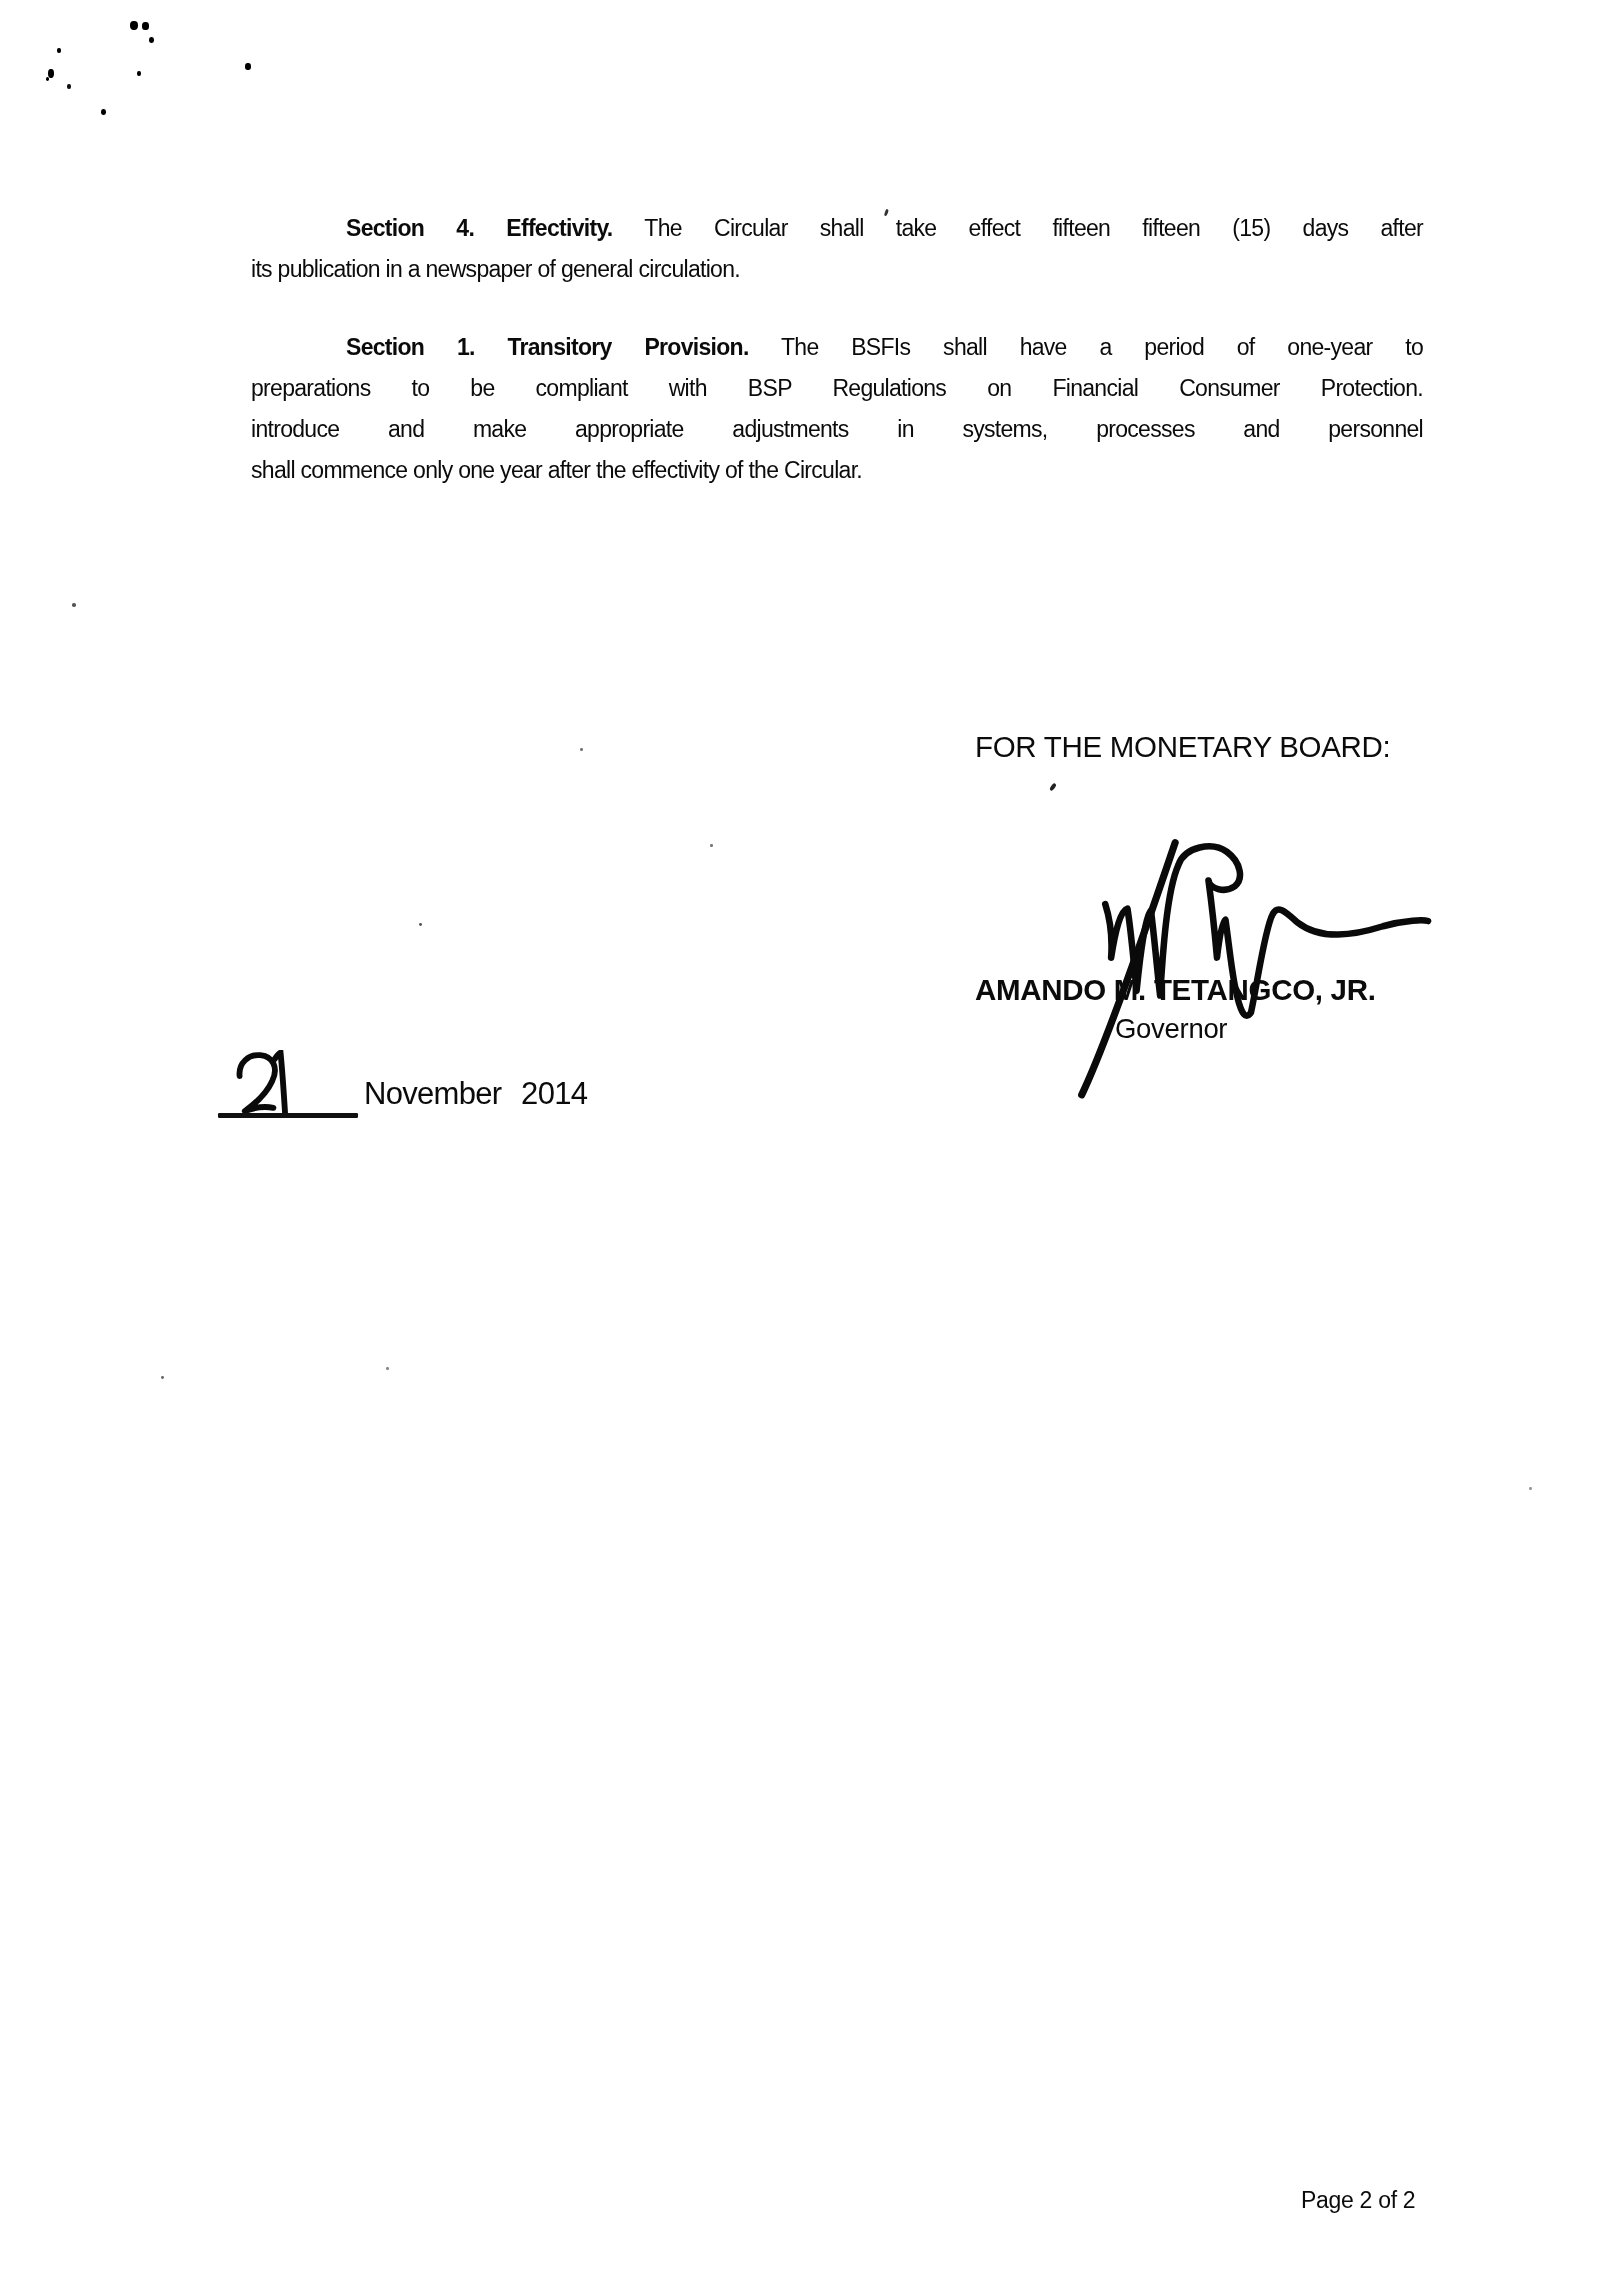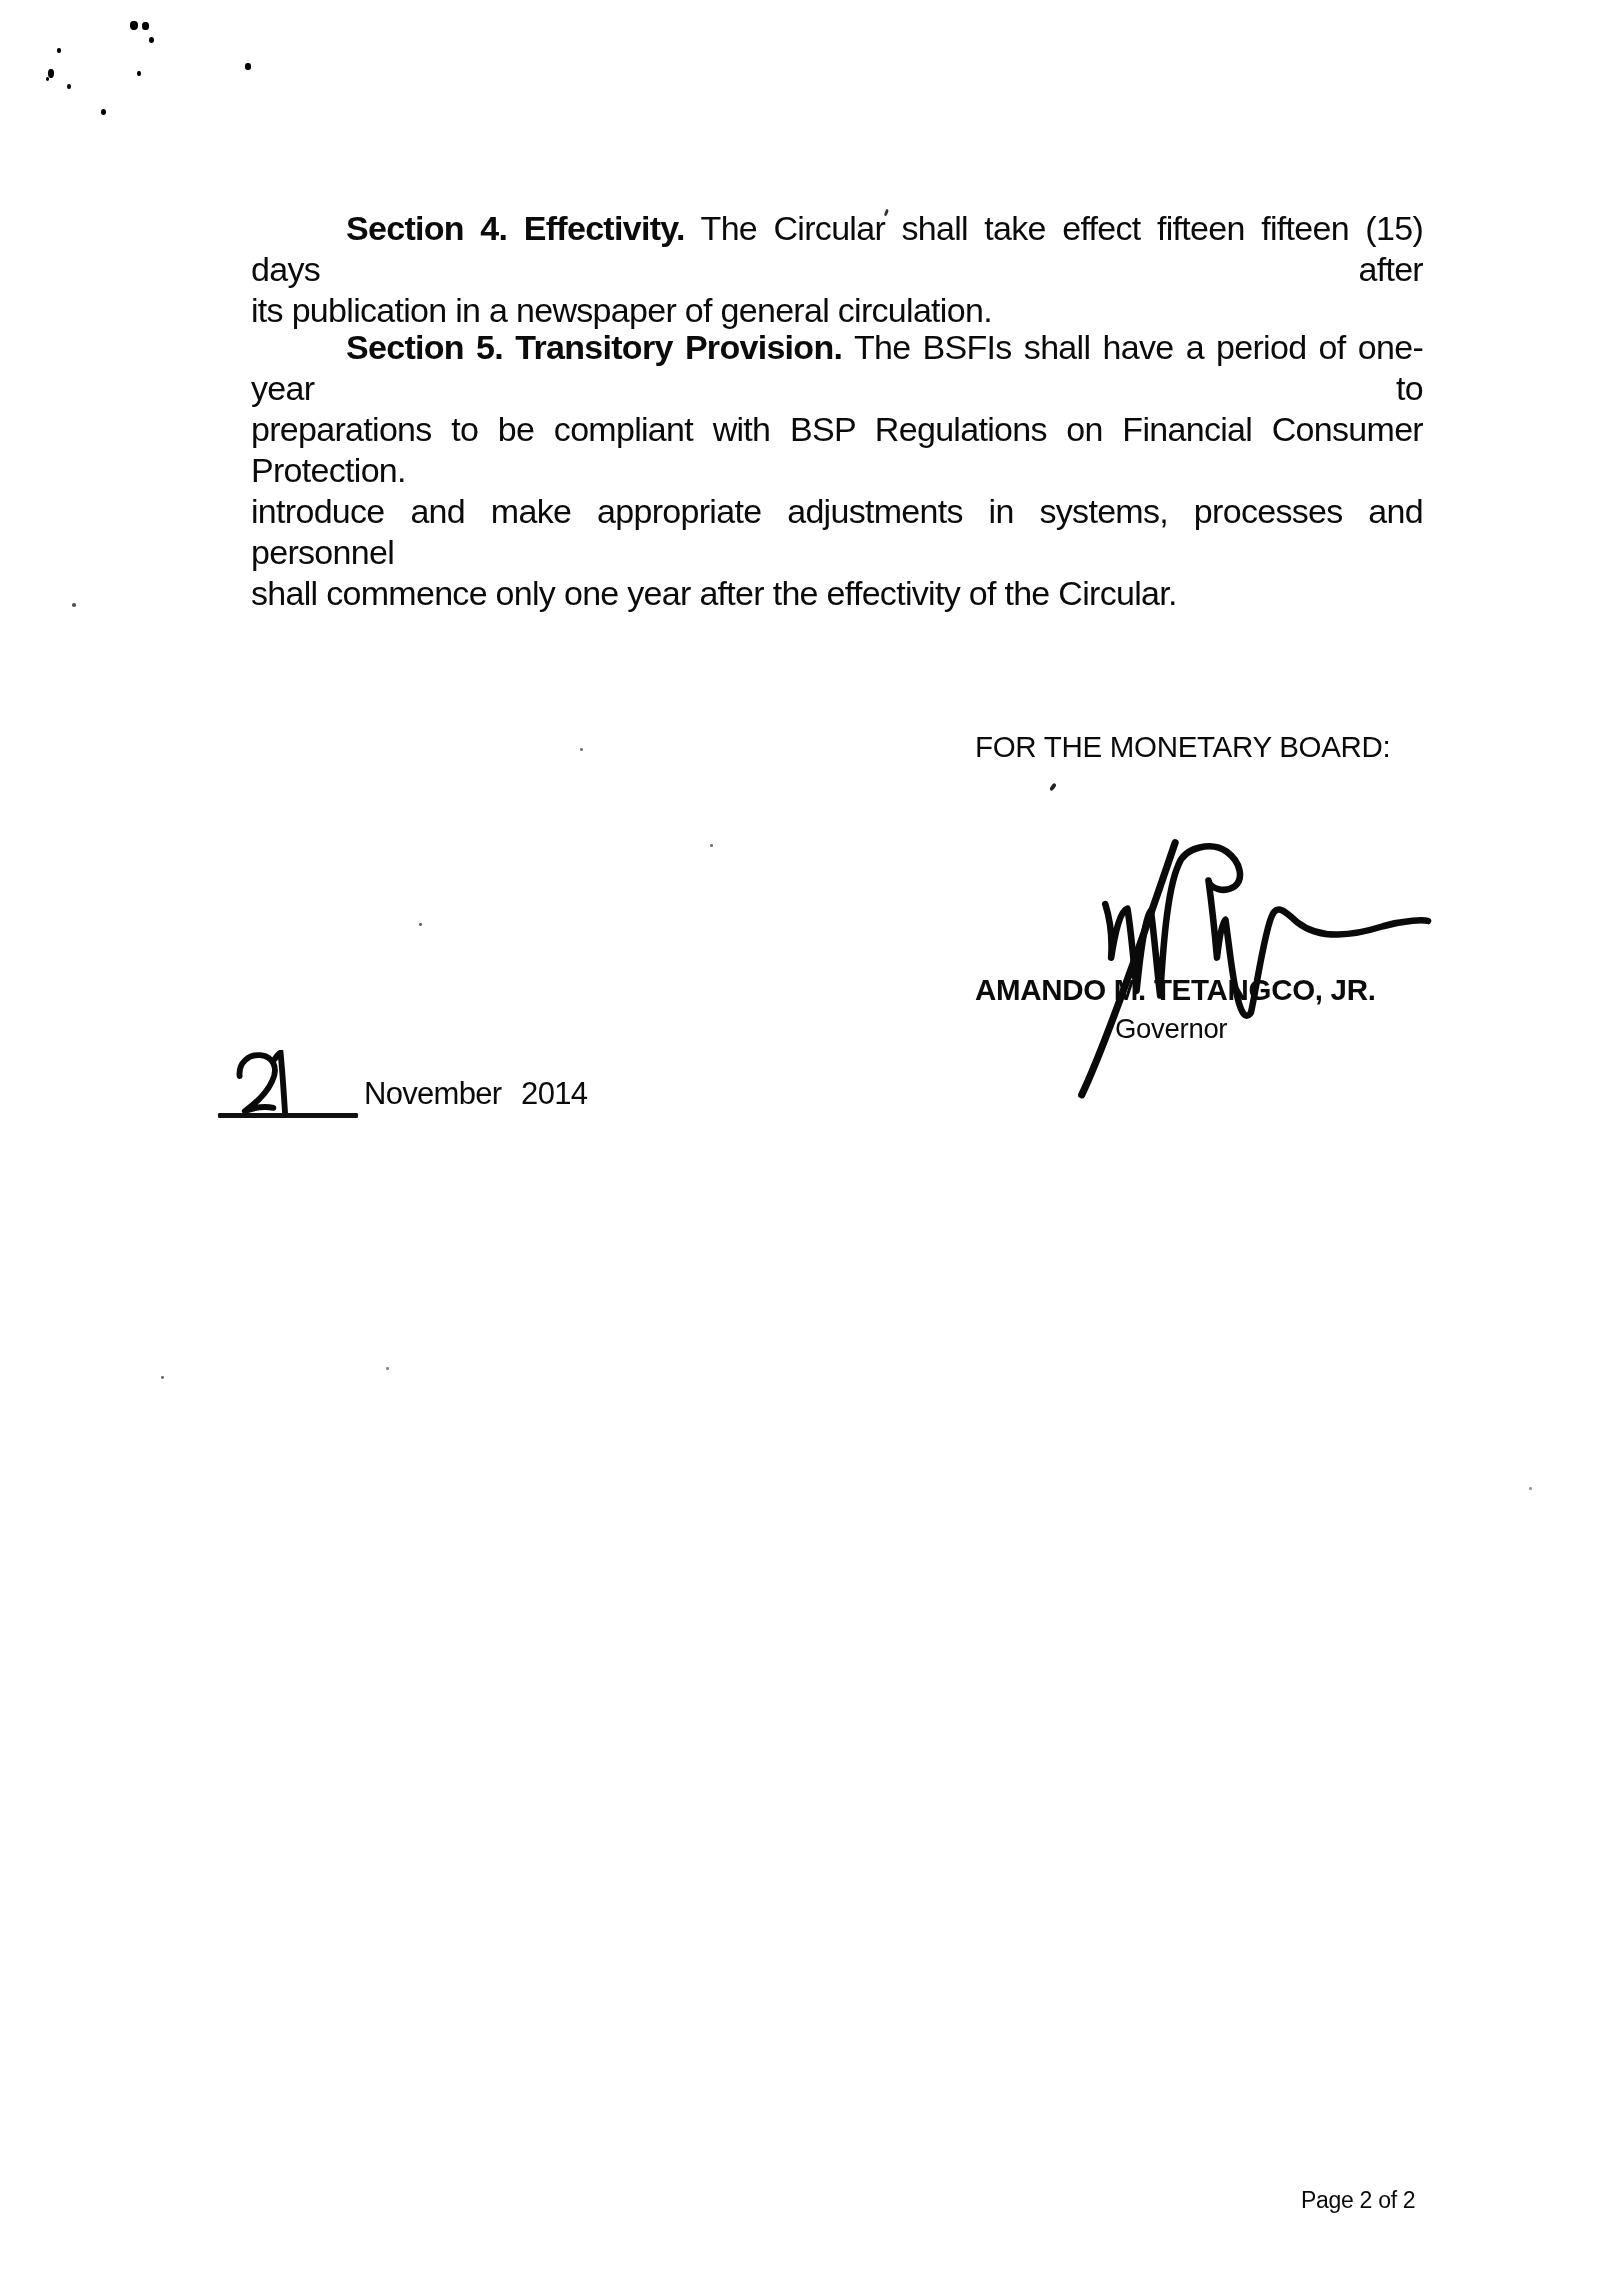--- a/index.html
+++ b/index.html
@@ -6,21 +6,21 @@
   .page{
     position:relative;
     width:1623px;height:2295px;
     background:#ffffff;
     overflow:hidden;
     font-family:"Liberation Sans","DejaVu Sans",sans-serif;
     color:#0b0b0b;
   }
   .para{
     position:absolute;left:251px;width:1172px;
-    font-size:34px;line-height:41px;letter-spacing:-0.7px;
+    font-size:23px;line-height:41px;letter-spacing:-0.7px;
     text-align:justify;
   }
   .p1{top:208px;}
   .p2{top:327px;}
   .line{text-align:justify;}
   .jl{text-align-last:justify;}
   .lastline{text-align-last:left;}
   .lead{font-weight:bold;}
   .indent{display:inline-block;width:95px;}
   .for-line{
@@ -74,21 +74,21 @@
   <div class="speck" style="left:161px;top:1376px;width:3.3px;height:3.3px;background:#666;"></div>
   <div class="speck" style="left:386px;top:1367px;width:2.6px;height:2.6px;background:#888;"></div>
   <div class="speck" style="left:1529px;top:1487px;width:2.6px;height:2.6px;background:#999;"></div>
 
   <div class="para p1">
     <div class="line jl"><span class="indent"></span><span class="lead">Section 4. Effectivity.</span> <span>The Circular shall take effect fifteen fifteen (15) days after</span></div>
     <div class="line lastline"><span>its publication in a newspaper of general circulation.</span></div>
   </div>
 
   <div class="para p2">
-    <div class="line jl"><span class="indent"></span><span class="lead">Section 5. Transitory Provision.</span> <span>The BSFIs shall have a period of one-year to</span></div>
+    <div class="line jl"><span class="indent"></span><span class="lead">Section 1. Transitory Provision.</span> <span>The BSFIs shall have a period of one-year to</span></div>
     <div class="line jl"><span>preparations to be compliant with BSP Regulations on Financial Consumer Protection.</span></div>
     <div class="line jl"><span>introduce and make appropriate adjustments in systems, processes and personnel</span></div>
     <div class="line lastline"><span>shall commence only one year after the effectivity of the Circular.</span></div>
   </div>
 
   <div class="for-line">FOR THE MONETARY BOARD:</div>
 
   <svg class="signature-svg" width="406" height="281" viewBox="0 0 620 430" fill="none">
     <path d="M 197,30 C 178,86 95,330 54,416" stroke="#0a0a0a" stroke-width="11" stroke-linecap="round" fill="none"></path>
     <path d="M 90,124

